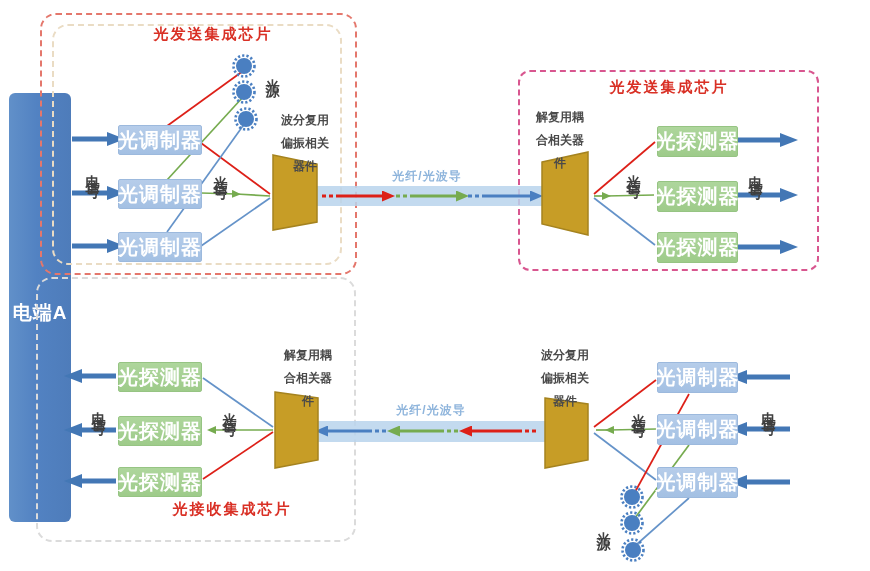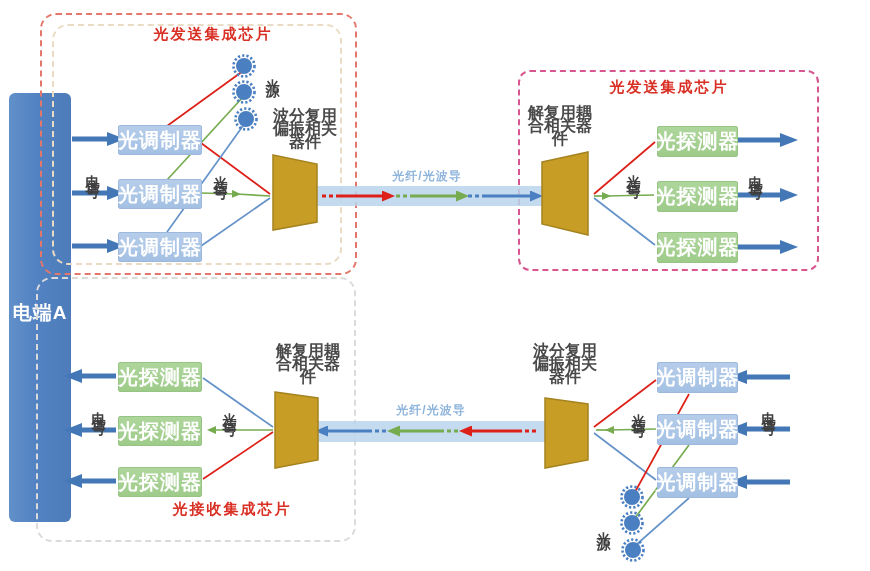--- a/index.html
+++ b/index.html
@@ -31,21 +31,21 @@
   .comp{
     position:absolute;z-index:6;display:flex;align-items:center;justify-content:center;
     color:#ffffff;font-size:20px;font-weight:bold;letter-spacing:1px;border-radius:2px;
     white-space:nowrap;
   }
   .comp.mod{background:linear-gradient(180deg,#b6cdea,#a3c0e3);border:1px solid #9cb9dd;}
   .comp.det{background:linear-gradient(180deg,#aed69c,#9ecb8a);border:1px solid #96c483;}
   
   .trap-label{
     position:absolute;z-index:7;width:100px;text-align:center;
-    color:#4a4a4a;font-size:16px;font-weight:bold;line-height:13px;white-space:pre-line;
+    color:#4a4a4a;font-size:12px;font-weight:bold;line-height:23px;white-space:pre-line;
   }
   
   .vlabel{
     position:absolute;z-index:7;writing-mode:vertical-rl;text-orientation:upright;
     color:#3f3f3f;font-size:14px;font-weight:bold;letter-spacing:5px;white-space:nowrap;
   }
   
   .fiber-label{
     position:absolute;z-index:7;width:160px;text-align:center;
     color:#8fb5dc;font-size:12px;font-weight:bold;letter-spacing:1px;white-space:nowrap;

